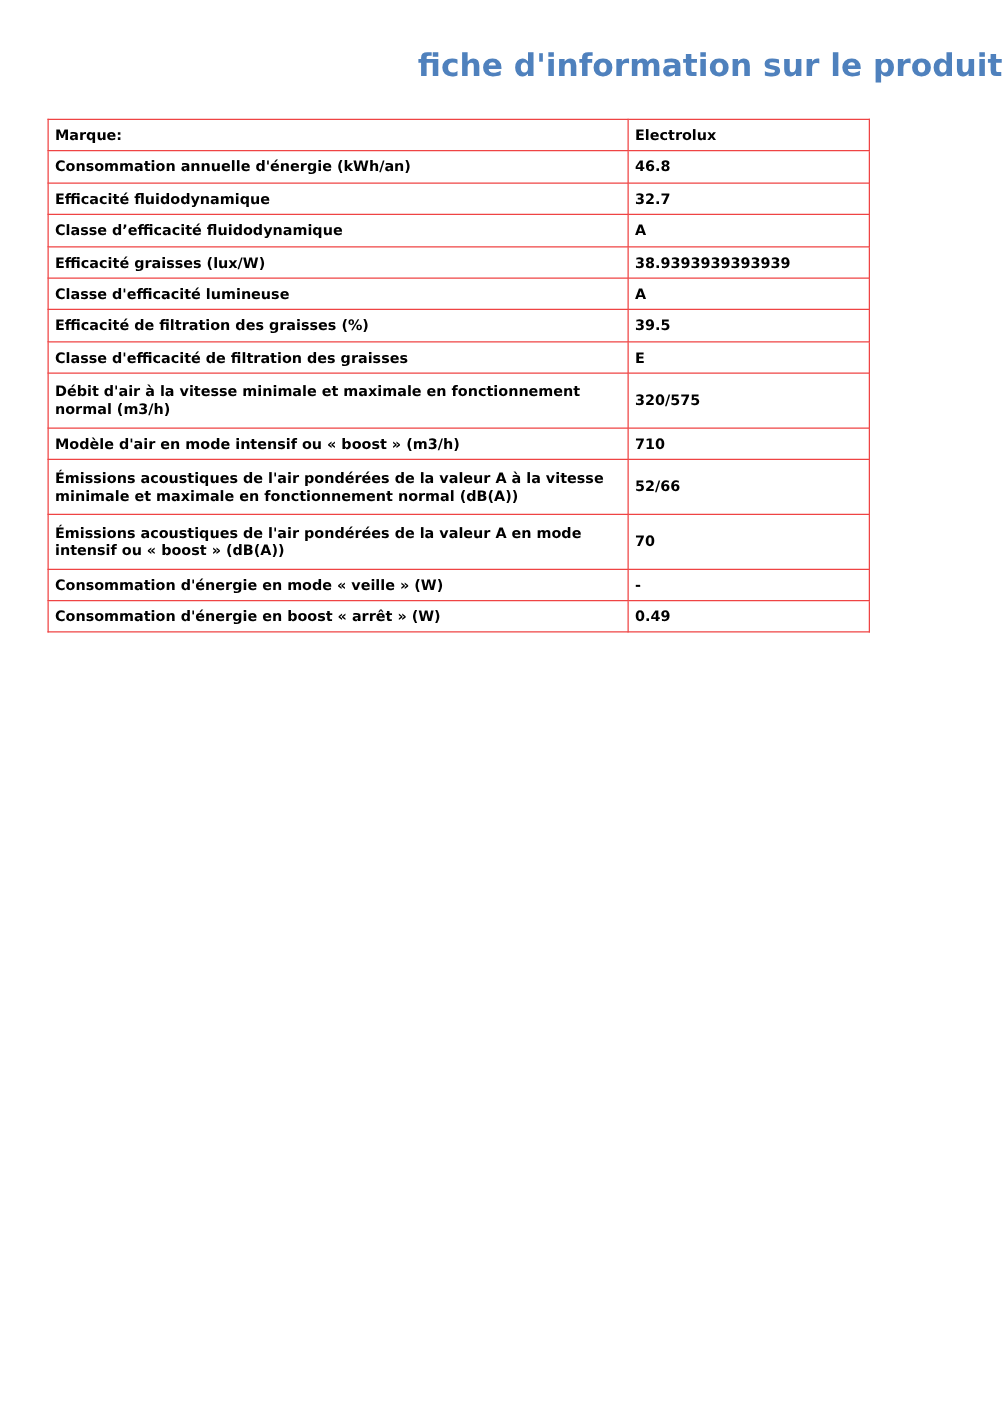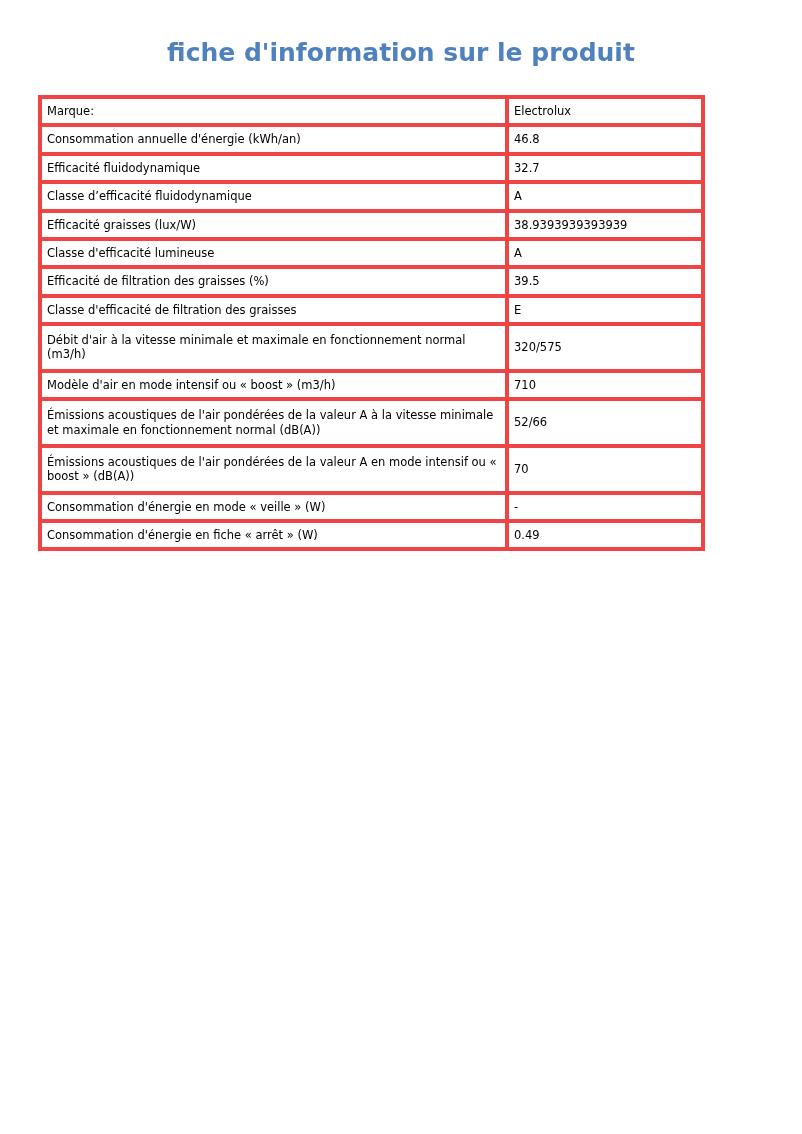--- a/index.html
+++ b/index.html
@@ -20,42 +20,43 @@
     top: 0;
     left: 0;
     width: 802px;
     height: 1134px;
   }
   .doc-title {
     position: absolute;
     top: 38px;
     left: 0;
     width: 802px;
-    text-align: center;
+    text-align: right;
     font-size: 25px;
     font-weight: bold;
     color: #4f81bd;
     letter-spacing: 0px;
   }
   .product-table {
     position: absolute;
     top: 95px;
     left: 38px;
     width: 639px;
     border-collapse: collapse;
     table-layout: fixed;
   }
   .product-table td {
-    border: 4px solid #ef4444;
+    border: 1px solid #ef4444;
     font-size: 11.5px;
     line-height: 1.25;
     padding: 5px 4px 5px 5px;
     vertical-align: middle;
     background: #ffffff;
     word-wrap: break-word;
+    font-weight: bold;
   }
   .product-table td.label {
     width: 454px;
   }
   .product-table td.value {
     width: 183px;
   }
   .product-table tr.tall td {
     padding-top: 7px;
     padding-bottom: 7px;
@@ -116,19 +117,19 @@
       </tr>
       <tr class="tall">
         <td class="label">Émissions acoustiques de l'air pondérées de la valeur A en mode intensif ou « boost » (dB(A))</td>
         <td class="value">70</td>
       </tr>
       <tr>
         <td class="label">Consommation d'énergie en mode « veille » (W)</td>
         <td class="value">-</td>
       </tr>
       <tr>
-        <td class="label">Consommation d'énergie en fiche « arrêt » (W)</td>
+        <td class="label">Consommation d'énergie en boost « arrêt » (W)</td>
         <td class="value">0.49</td>
       </tr>
     </tbody>
   </table>
 
 </div>
 
 </body></html>

